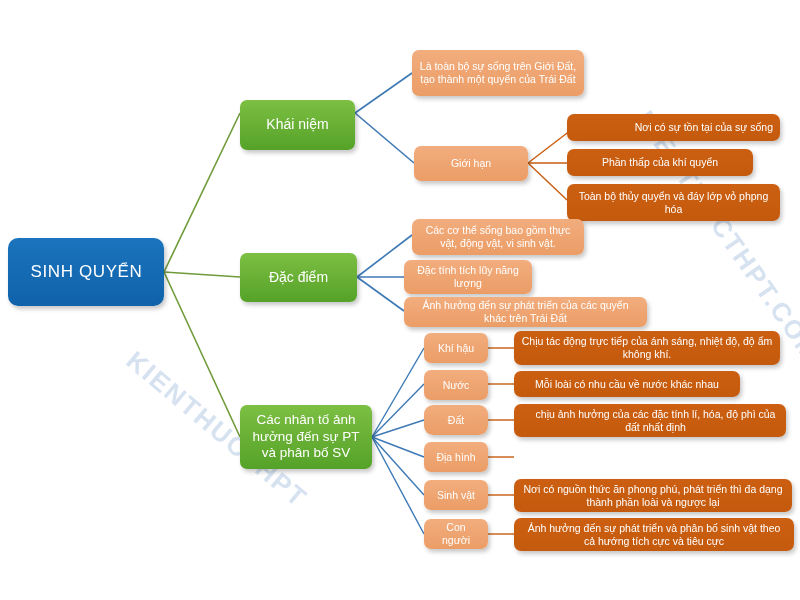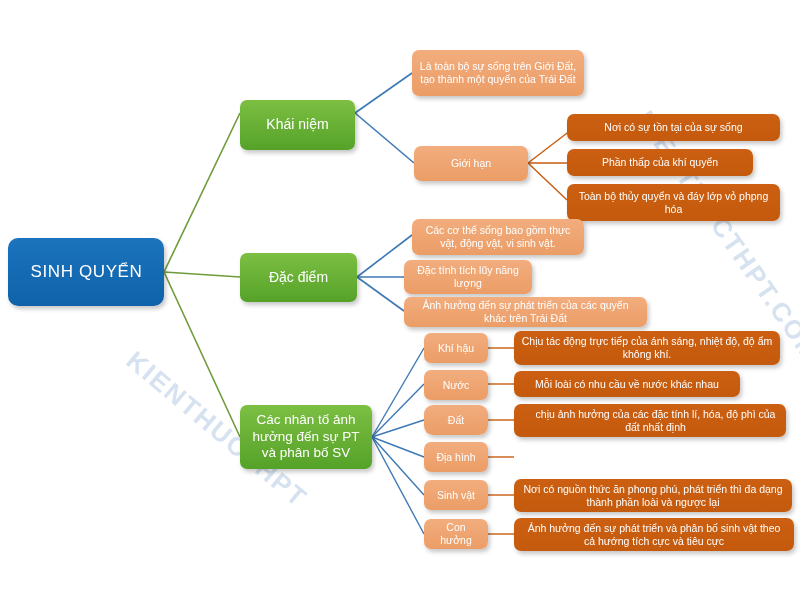--- a/index.html
+++ b/index.html
@@ -145,21 +145,21 @@
   </div>
 
   <div class="node node-light" style="left:412px; top:50px; width:172px; height:46px;">
     <span>Là toàn bộ sự sống trên Giới Đất, tạo thành một quyển của Trái Đất</span>
   </div>
 
   <div class="node node-light" style="left:414px; top:146px; width:114px; height:35px;">
     <span>Giới hạn</span>
   </div>
 
-  <div class="node node-dark" style="left:567px; top:114px; width:213px; height:27px;">
+  <div class="node node-dark" style="left:567px; top:114px; width:213px; height:27px;justify-content:flex-end;">
     <span>Nơi có sự tồn tại của sự sống</span>
   </div>
   <div class="node node-dark" style="left:567px; top:149px; width:186px; height:27px;">
     <span>Phần thấp của khí quyển</span>
   </div>
   <div class="node node-dark" style="left:567px; top:184px; width:213px; height:37px;">
     <span>Toàn bộ thủy quyển và đáy lớp vỏ phpng hóa</span>
   </div>
 
   <div class="node node-branch" style="left:240px; top:253px; width:117px; height:49px;">
@@ -189,21 +189,21 @@
   <div class="node node-chip" style="left:424px; top:405px; width:64px; height:30px;border-radius:9px;">
     <span>Đất</span>
   </div>
   <div class="node node-chip" style="left:424px; top:442px; width:64px; height:30px;">
     <span>Địa hình</span>
   </div>
   <div class="node node-chip" style="left:424px; top:480px; width:64px; height:30px;">
     <span>Sinh vật</span>
   </div>
   <div class="node node-chip" style="left:424px; top:519px; width:64px; height:30px;">
-    <span>Con hưởng</span>
+    <span>Con người</span>
   </div>
 
   <div class="node node-dark" style="left:514px; top:331px; width:266px; height:34px;">
     <span>Chịu tác động trực tiếp của ánh sáng, nhiệt độ, độ ẩm không khí.</span>
   </div>
   <div class="node node-dark" style="left:514px; top:371px; width:226px; height:26px;">
     <span>Mỗi loài có nhu cầu về nước khác nhau</span>
   </div>
   <div class="node node-dark" style="left:514px; top:404px; width:272px; height:33px;padding-left:18px;">
     <span>chịu ảnh hưởng của các đặc tính lí, hóa, độ phì của đất nhất định</span>

